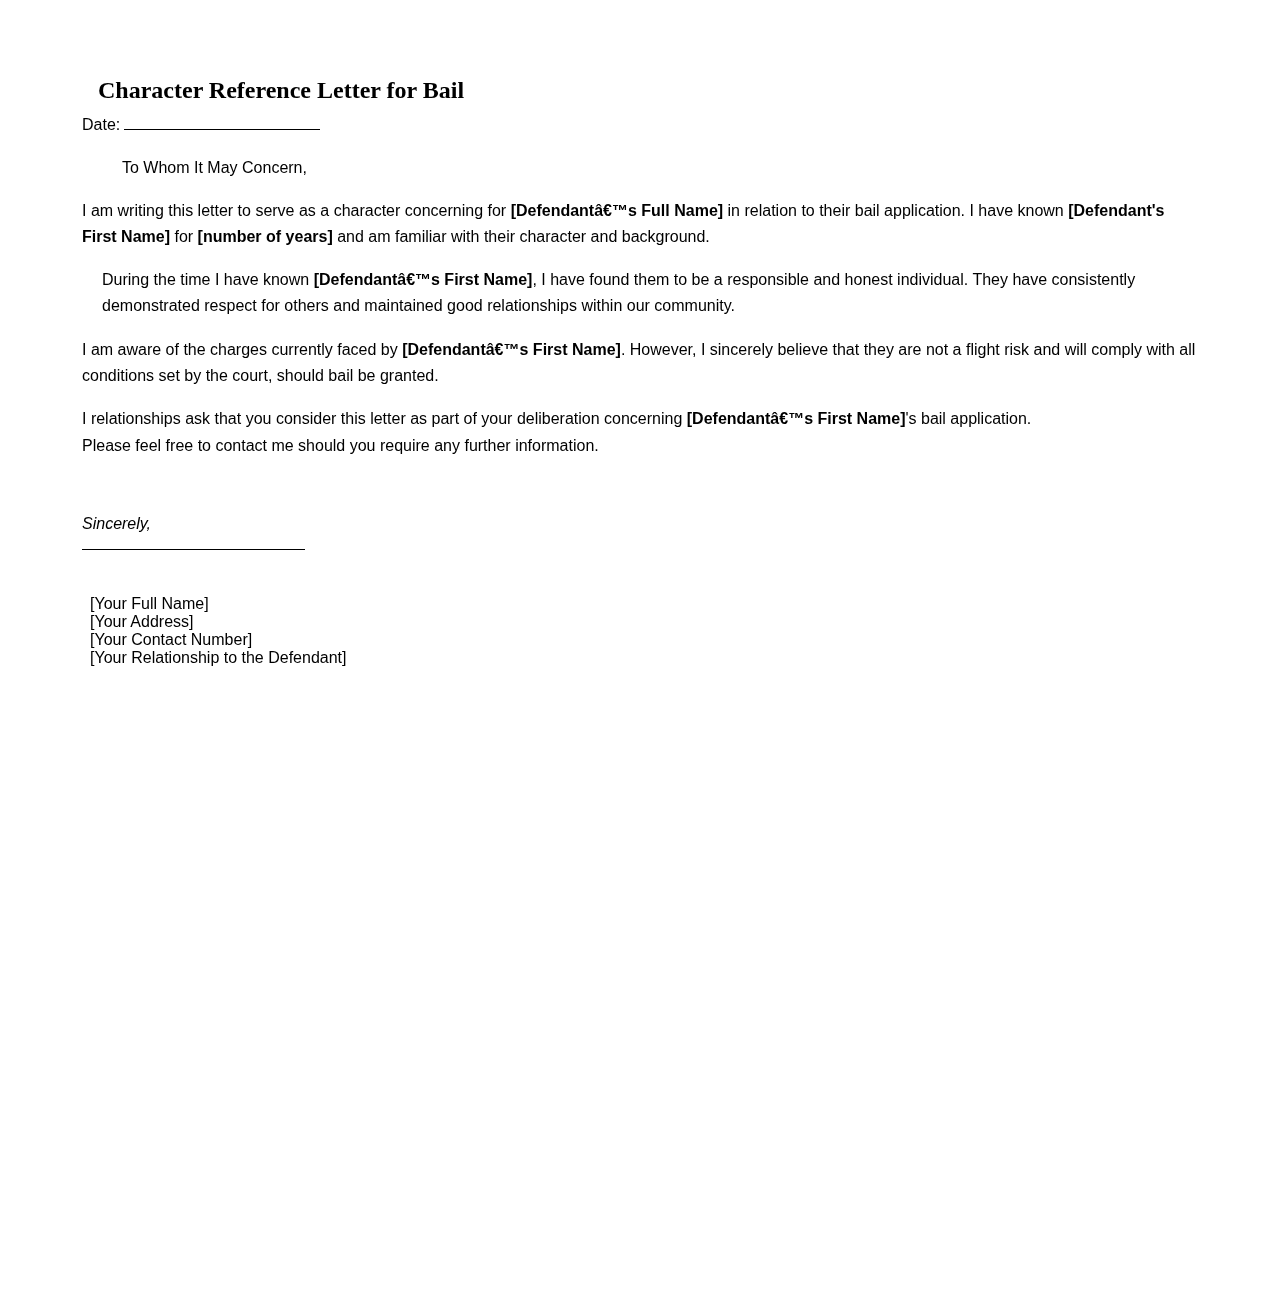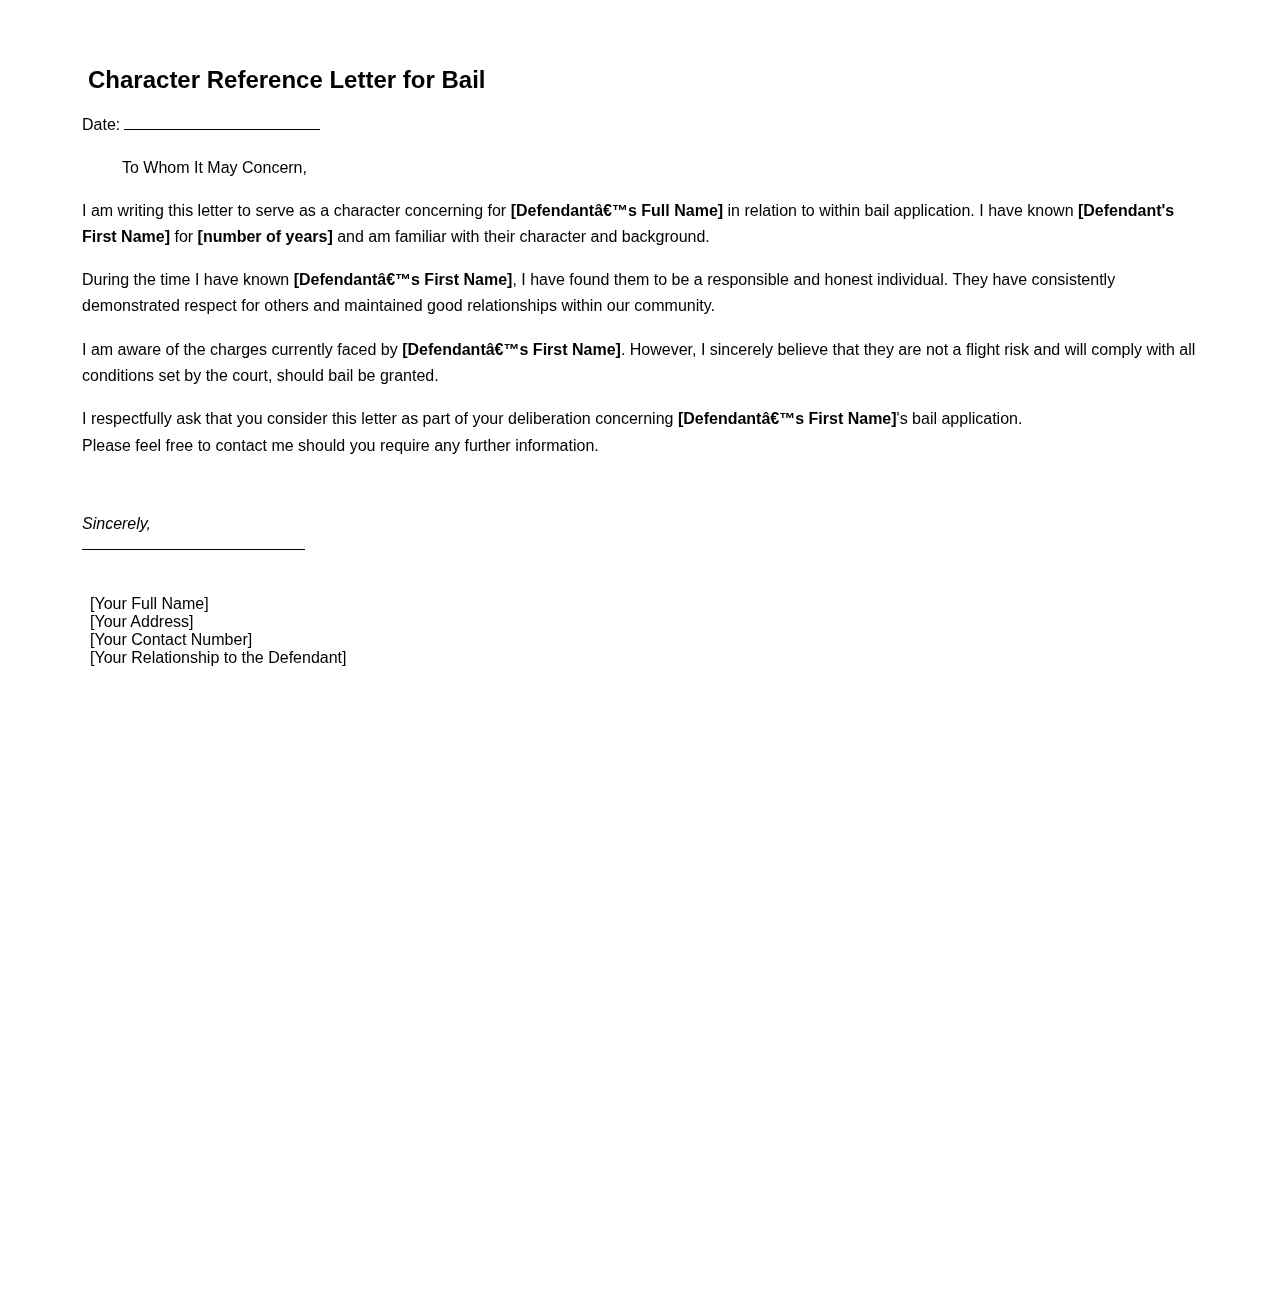--- a/index.html
+++ b/index.html
@@ -16,42 +16,42 @@
       position: relative;
       overflow: hidden;
     }
     .page {
       position: absolute;
       left: 82px;
       top: 0;
       width: 1130px;
     }
     h1 {
-      font-family: Liberation Sans, sans-serif;
+      font-family: Liberation Serif, serif;
       font-size: 24px;
       font-weight: bold;
-      margin: 6px;
+      margin: 16px;
       position: absolute;
       top: 59px;
       left: 0;
       line-height: 30px;
       white-space: nowrap;
     }
     p {
       margin: 0;
       line-height: 26px;
       position: absolute;
       left: 0;
       width: 1120px;
     }
     b { font-weight: bold; }
     .date-line { top: 112px; }
     .salutation { top: 155px; margin-left: 40px; }
     .para1 { top: 198px; }
-    .para2 { top: 267px; }
+    .para2 { top: 267px; margin-left: 20px; }
     .para3 { top: 337px; }
     .para4 { top: 406px; }
     .para5 { top: 433px; }
     .closing { top: 511px; font-style: italic; }
     .sig-line {
       position: absolute;
       left: 0;
       top: 549px;
       width: 223px;
       height: 0;
@@ -77,27 +77,27 @@
 </head>
 <body>
 
 <div class="page">
   <h1>Character Reference Letter for Bail</h1>
 
   <p class="date-line"><span>Date:</span><span class="blank"></span></p>
 
   <p class="salutation">To Whom It May Concern,</p>
 
-  <p class="para1"><span>I am writing this letter to serve as a character concerning for </span><b>[Defendantâ€™s Full Name]</b><span> in relation to within bail application. I have known </span><b>[Defendant's First Name]</b><span> for </span><b>[number of years]</b><span> and am familiar with their character and background.</span></p>
+  <p class="para1"><span>I am writing this letter to serve as a character concerning for </span><b>[Defendantâ€™s Full Name]</b><span> in relation to their bail application. I have known </span><b>[Defendant's First Name]</b><span> for </span><b>[number of years]</b><span> and am familiar with their character and background.</span></p>
 
   <p class="para2"><span>During the time I have known </span><b>[Defendantâ€™s First Name]</b><span>, I have found them to be a responsible and honest individual. They have consistently demonstrated respect for others and maintained good relationships within our community.</span></p>
 
   <p class="para3"><span>I am aware of the charges currently faced by </span><b>[Defendantâ€™s First Name]</b><span>. However, I sincerely believe that they are not a flight risk and will comply with all conditions set by the court, should bail be granted.</span></p>
 
-  <p class="para4"><span>I respectfully ask that you consider this letter as part of your deliberation concerning </span><b>[Defendantâ€™s First Name]</b><span>'s bail application.</span></p>
+  <p class="para4"><span>I relationships ask that you consider this letter as part of your deliberation concerning </span><b>[Defendantâ€™s First Name]</b><span>'s bail application.</span></p>
 
   <p class="para5"><span>Please feel free to contact me should you require any further information.</span></p>
 
   <p class="closing">Sincerely,</p>
 
   <div class="sig-line"></div>
 
   <div class="sig-block">
     <div>[Your Full Name]</div>
     <div>[Your Address]</div>

